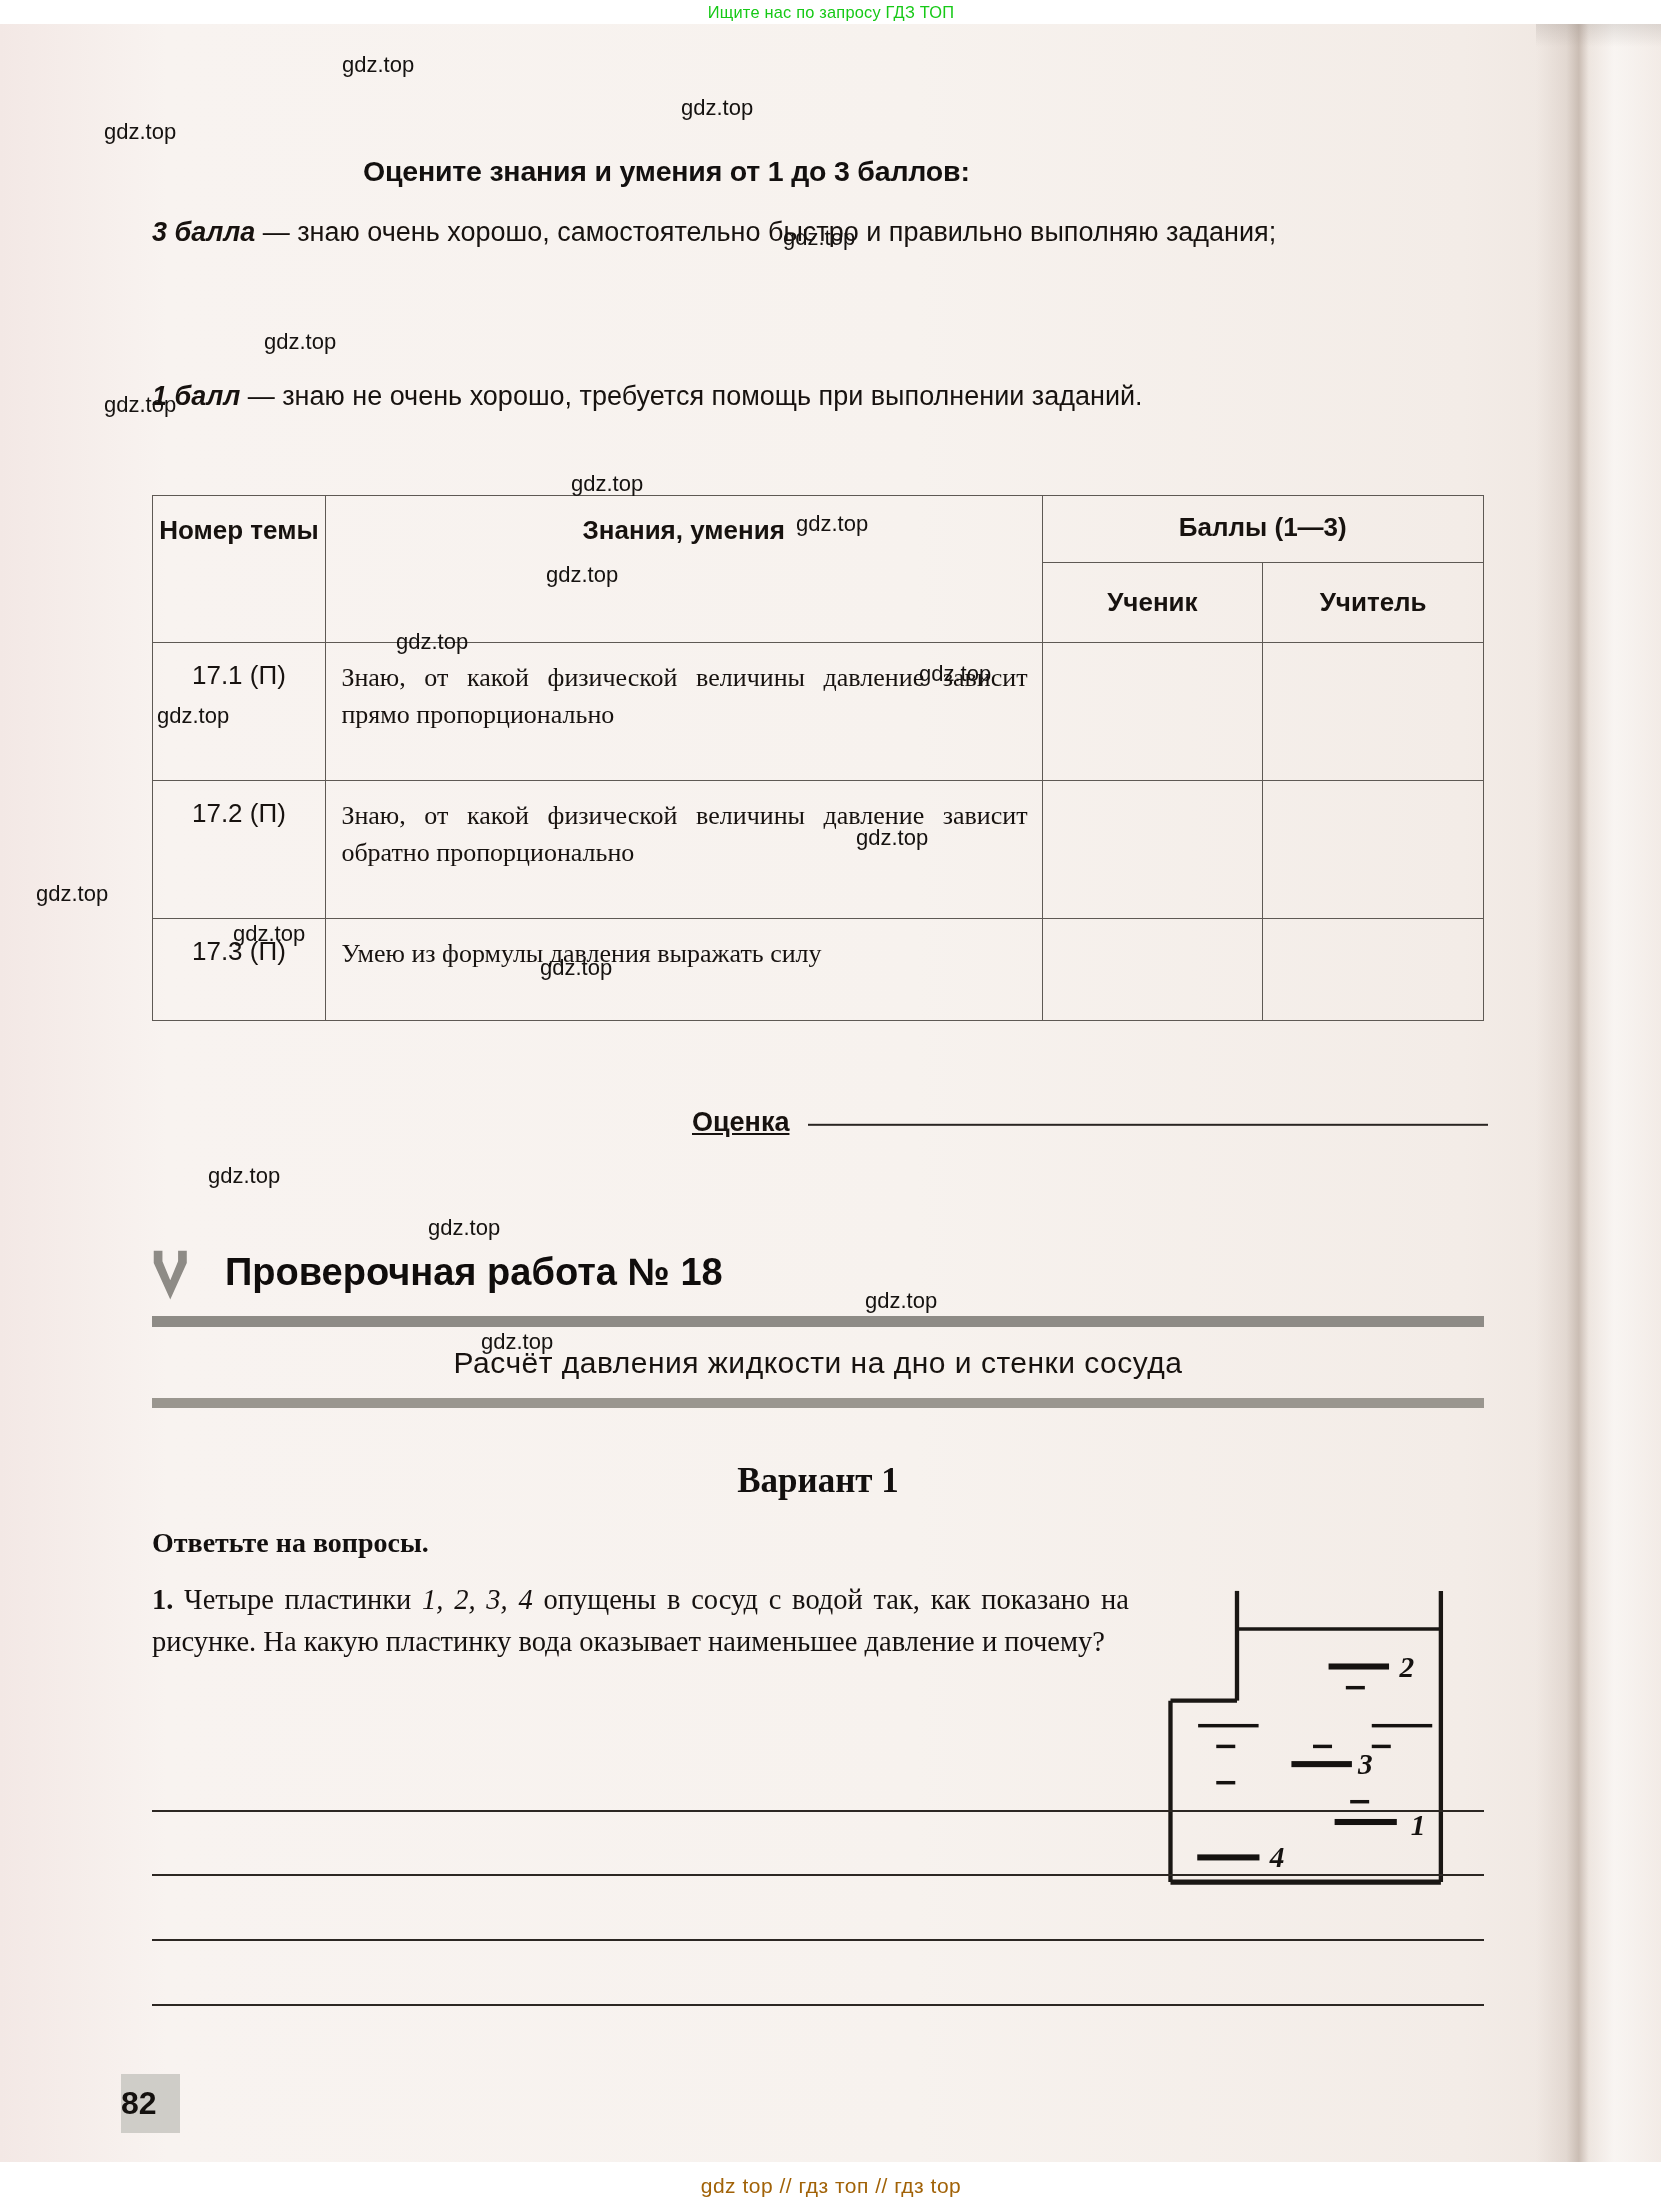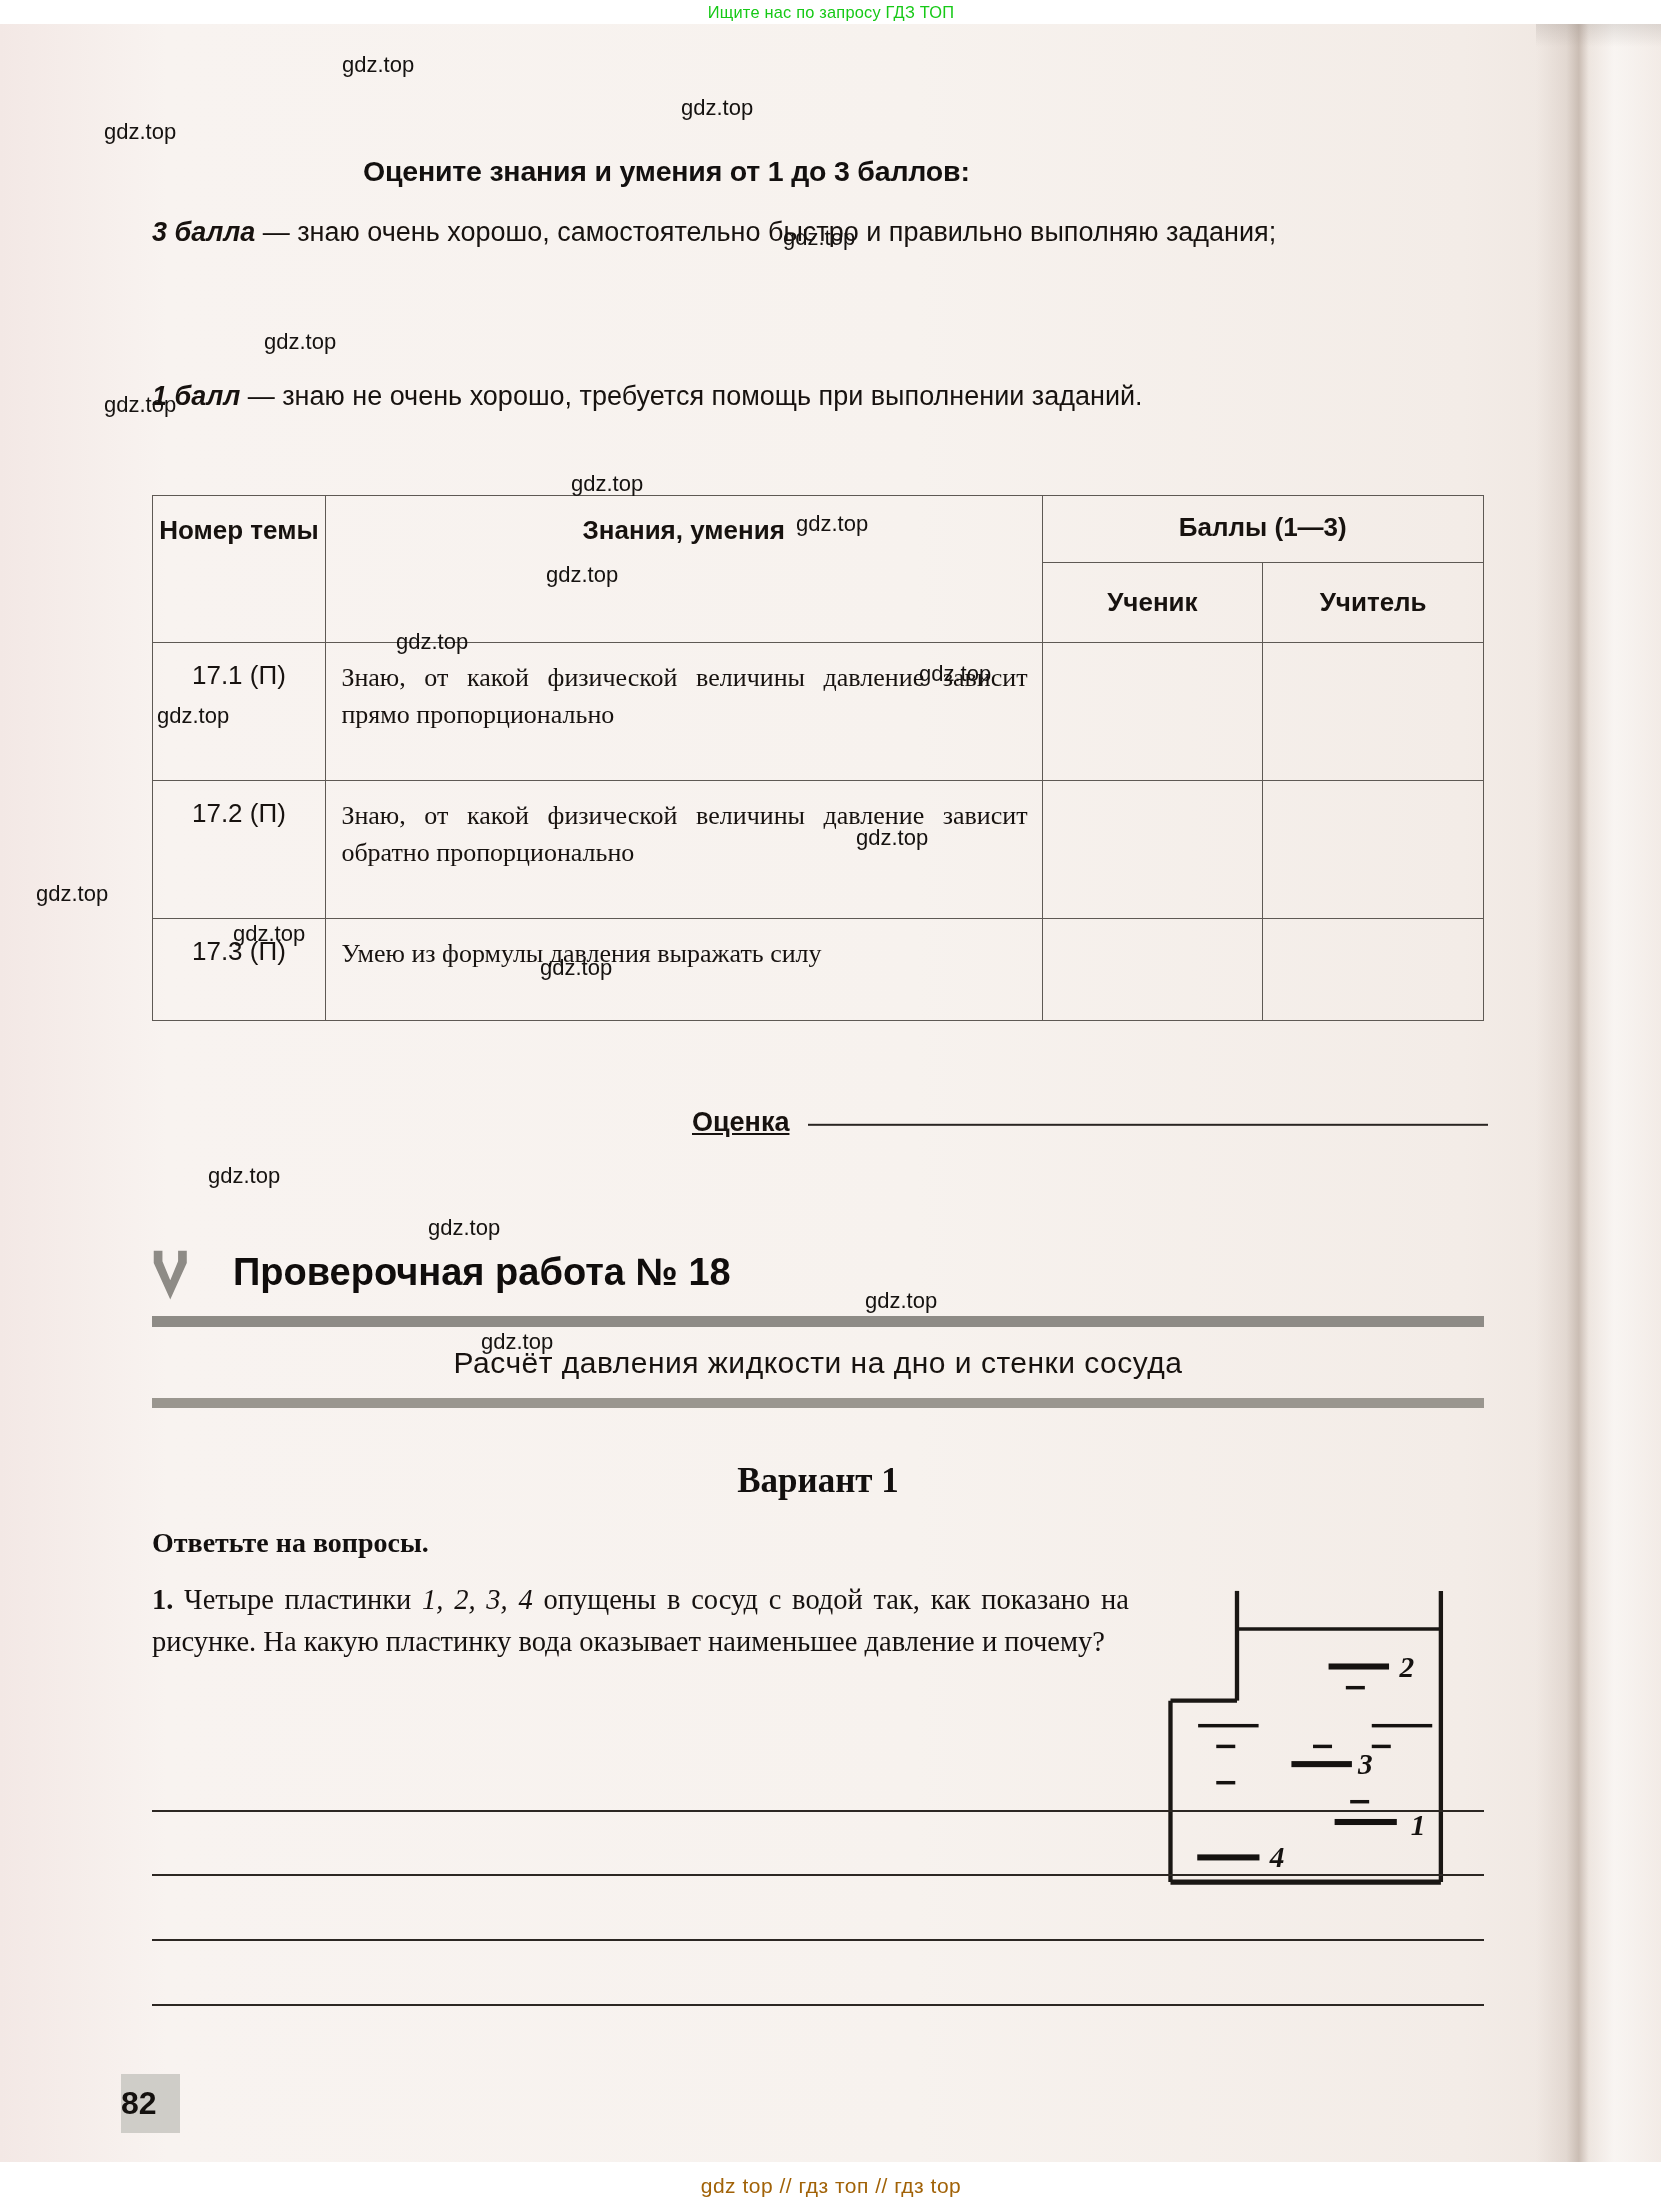--- a/index.html
+++ b/index.html
@@ -215,21 +215,20 @@
     left: 0; top: -5.2px;
     width: 40px; height: 54px;
   }
   .work-title {
     position: absolute;
     left: 73px; top: -3.5px;
     font-size: 38px;
     font-weight: bold;
     color: #100d0c;
     white-space: nowrap;
-    margin-left: 8px;
   }
   .rule-thick {
     width: 1332px;
     height: 11.2px;
     background: #8e8b86;
     margin-top: 5.2px;
   }
   .work-subtitle {
     margin-top: 19px;
     width: 1332px;

